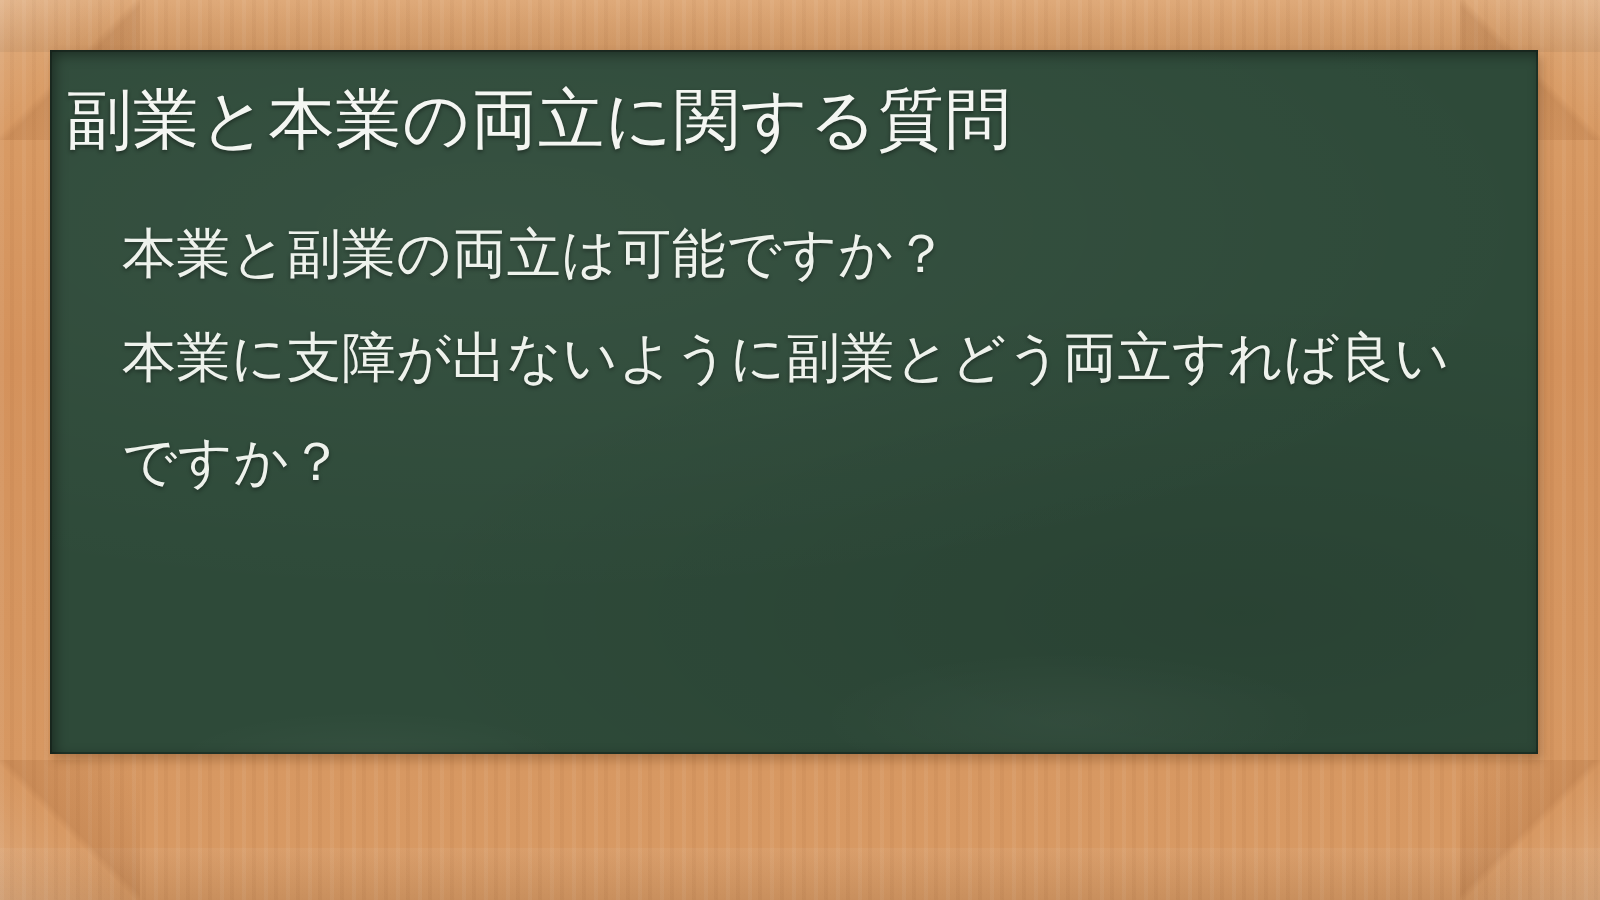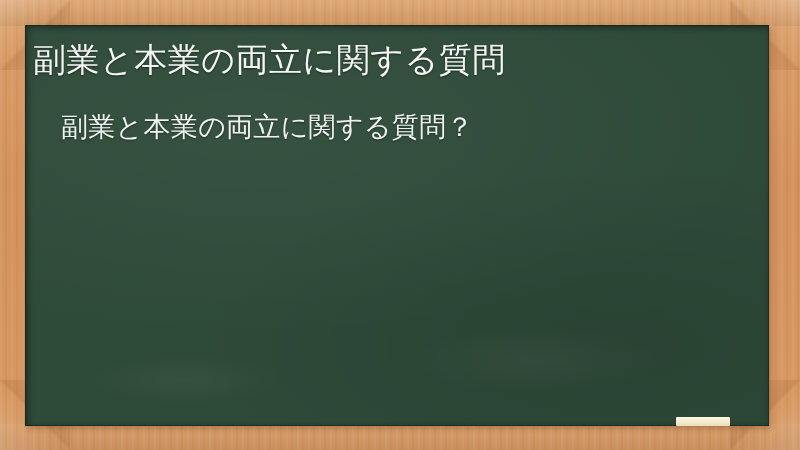--- a/index.html
+++ b/index.html
@@ -62,21 +62,21 @@
     background: linear-gradient(0deg, rgba(0,0,0,0.07), rgba(255,255,255,0.05));
     pointer-events: none;
   }
 
   
   .board {
     position: absolute;
     left: 25px;
     top: 25px;
     width: 744px;
-    height: 401px;
+    height: 352px;
     box-sizing: border-box;
     background:
       radial-gradient(ellipse 120% 90% at 30% 25%, rgba(255,255,255,0.045), rgba(0,0,0,0) 60%),
       radial-gradient(ellipse 90% 70% at 80% 80%, rgba(0,0,0,0.10), rgba(0,0,0,0) 65%),
       #2e4a39;
     box-shadow:
       inset 0 0 0 1px rgba(0,0,0,0.25),
       inset 2px 2px 7px rgba(0,0,0,0.45),
       2px 3px 5px rgba(80,40,10,0.28);
     overflow: hidden;
@@ -148,19 +148,20 @@
   <div class="miter miter-br"></div>
 
   <div class="board">
 
     <div class="smudge smudge-a"></div>
     <div class="smudge smudge-b"></div>
 
     <div class="board-title">副業と本業の両立に関する質問</div>
 
     <ul class="board-body">
-      <li class="board-line">副業と本業の両立に関する質問？</li>
+      <li class="board-line">本業と副業の両立は可能ですか？</li>
+      <li class="board-line">本業に支障が出ないように副業とどう両立すれば良いですか？</li>
     </ul>
 
     <div class="chalk"></div>
 
   </div>
 </div>
 
 </body></html>

